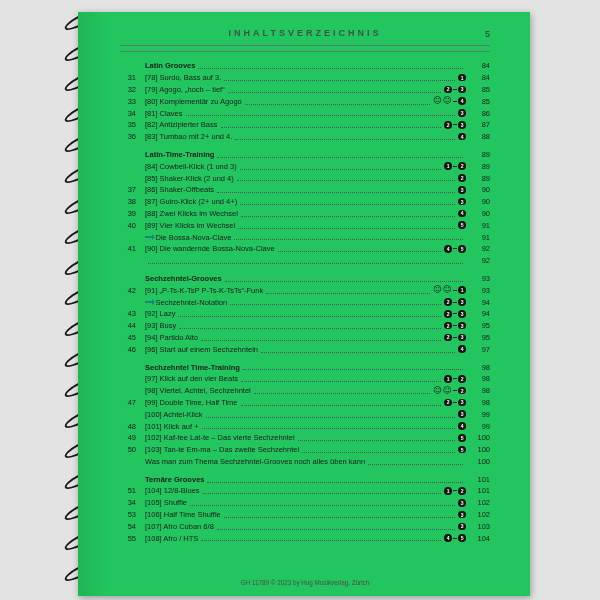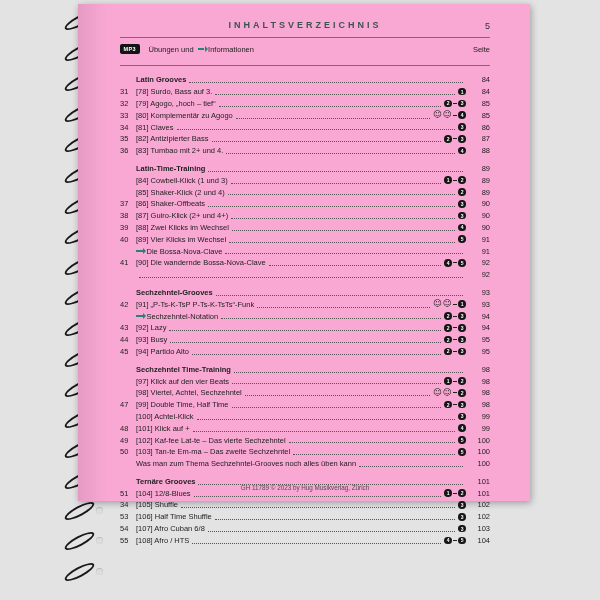--- a/index.html
+++ b/index.html
@@ -1,34 +1,34 @@
 <!DOCTYPE html>
 <html><head>
 <meta charset="utf-8">
 <style>
   html,body{margin:0;padding:0;}
   body{width:600px;height:600px;background:#e2e3e2;font-family:"Liberation Sans",sans-serif;position:relative;overflow:hidden;}
-  .paper{position:absolute;left:78px;top:4px;width:452px;height:497px;background:#f9a8d4;box-shadow:1px 2px 7px rgba(0,0,0,.32);}
+  .paper{position:absolute;left:78px;top:12px;width:452px;height:584px;background:#22c55e;box-shadow:1px 2px 7px rgba(0,0,0,.32);}
   .paper::before{content:'';position:absolute;left:0;top:0;bottom:0;width:30px;background:linear-gradient(to right,rgba(0,0,0,.08),rgba(0,0,0,0));pointer-events:none;}
   .content{position:absolute;left:42px;right:40px;top:16px;bottom:10px;color:#1d1d1d;}
   .hd{position:relative;height:12px;}
   .hd-title{text-align:center;font-size:9px;font-weight:bold;letter-spacing:3px;color:#3c544f;}
   .hd-page{position:absolute;right:0;top:1px;font-size:9px;color:#333;}
   .rule{border-top:1px solid #5a7a74;margin-top:5px;}
   .legend{display:flex;align-items:center;font-size:7.5px;color:#222;padding:6px 0;}
   .mp3{background:#141414;color:#fff;font-size:5.5px;font-weight:bold;padding:2px 3.5px;border-radius:2px;margin-right:9px;letter-spacing:.4px;}
   .seite{margin-left:auto;}
   .arrow{position:relative;display:inline-block;width:6.5px;height:2.6px;background:#1e8577;margin:0 4px;flex:none;}
   .arrow::after{content:'';position:absolute;right:-3.5px;top:-2.1px;width:0;height:0;border-left:3.6px solid #1e8577;border-top:3.4px solid transparent;border-bottom:3.4px solid transparent;}
   .row .arrow{margin:0 4px 0 0;}
   .toc{margin-top:8px;}
   .section + .section{margin-top:6px;}
   .row{display:flex;align-items:center;height:11.8px;font-size:7.5px;}
   .header-row .title{font-weight:bold;}
-  .track{flex:none;width:16px;}
+  .track{flex:none;width:16px;text-align:right;margin-right:9px;}
   .title{flex:none;white-space:nowrap;display:inline-flex;align-items:center;}
   .leader{flex:1;border-bottom:1px dotted #555;margin:0 3px;align-self:flex-end;margin-bottom:2.6px;min-width:6px;}
   .badges{flex:none;display:flex;align-items:center;justify-content:flex-end;gap:1px;}
   .pg{flex:none;width:24px;text-align:right;}
   .dot{display:inline-flex;align-items:center;justify-content:center;width:7.6px;height:7.6px;border-radius:50%;background:#161616;color:#fff;font-size:5px;font-weight:bold;flex:none;}
   .smiley{font-family:"DejaVu Sans",sans-serif;font-size:8.5px;line-height:7.6px;color:#161616;flex:none;}
   .bdash{width:3.5px;height:1px;background:#222;margin:0 .5px;flex:none;}
   .footer{position:absolute;left:0;right:0;bottom:0;text-align:center;font-size:6.3px;color:#4c4c4c;}
   .spiral{position:absolute;left:0;top:0;width:120px;height:600px;pointer-events:none;}
   .hole{position:absolute;width:7px;height:7px;border-radius:50%;background:#dcdedd;box-shadow:inset 0 .5px 1px rgba(0,0,0,.25);}
@@ -78,27 +78,20 @@
     <div class="coil" style="left: 63px; top: 566.8px;"></div>
   </div>
 
 <div class="paper">
   <div class="content">
     <div class="hd">
       <div class="hd-title">INHALTSVERZEICHNIS</div>
       <div class="hd-page">5</div>
     </div>
     <div class="rule"></div>
-    <div class="legend">
-      <span class="mp3">MP3</span>
-      <span>Übungen und</span>
-      <span class="arrow"></span>
-      <span>Informationen</span>
-      <span class="seite">Seite</span>
-    </div>
     <div class="rule"></div>
     <div class="toc" id="toc">
         <div class="section">
           <div class="row header-row">
             <span class="track"></span>
             <span class="title">
               <span>Latin Grooves</span>
             </span>
             <span class="leader"></span>
             <span class="pg">84</span>
@@ -350,20 +343,31 @@
             <span class="title">
               <span>[94] Partido Alto</span>
             </span>
             <span class="leader"></span>
             <span class="badges">
               <span class="dot">2</span>
               <span class="bdash"></span>
               <span class="dot">3</span>
             </span>
             <span class="pg">95</span>
+          </div>
+          <div class="row">
+            <span class="track">46</span>
+            <span class="title">
+              <span>[96] Start auf einem Sechzehnteln</span>
+            </span>
+            <span class="leader"></span>
+            <span class="badges">
+              <span class="dot">4</span>
+            </span>
+            <span class="pg">97</span>
           </div>
         </div>
         <div class="section">
           <div class="row header-row">
             <span class="track"></span>
             <span class="title">
               <span>Sechzehntel Time-Training</span>
             </span>
             <span class="leader"></span>
             <span class="pg">98</span>

